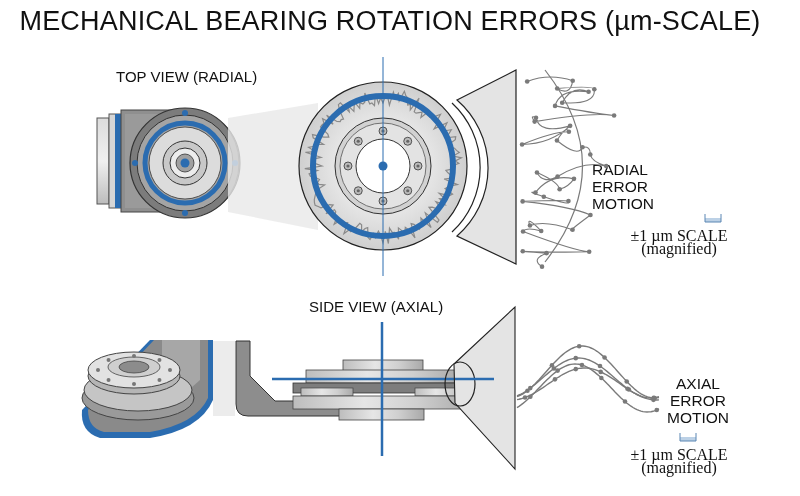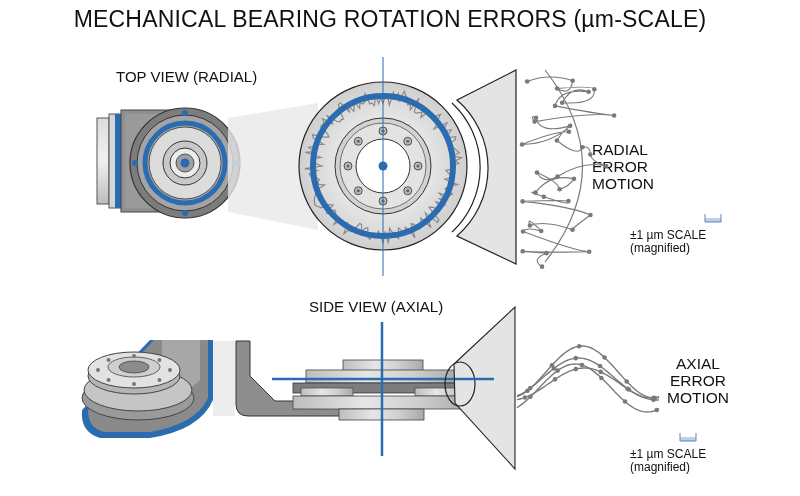--- a/index.html
+++ b/index.html
@@ -1,20 +1,20 @@
 <!DOCTYPE html>
 <html><head>
 <meta charset="utf-8">
 <style>
   html, body { margin:0; padding:0; background:#ffffff; }
   body { width:800px; height:496px; position:relative; overflow:hidden; font-family:"Liberation Sans", "DejaVu Sans", sans-serif; color:#111; }
-  .title { position:absolute; left:0; width:780px; top:6px; text-align:center; font-size:23px; font-weight:500; letter-spacing:0.2px; }
+  .title { position:absolute; left:0; width:780px; top:6px; text-align:center; font-size:27px; font-weight:500; letter-spacing:0.2px; }
   .sec { position:absolute; font-size:15px; font-weight:400; }
-  .lbl { position:absolute; font-size:15.5px; line-height:17px; font-weight:500; }
-  .scale-txt { position:absolute; font-size:12px; line-height:13px; text-align:left; }
+  .lbl { position:absolute; font-size:15.5px; line-height:17px; font-weight:500;margin-top:20px; }
+  .scale-txt { position:absolute; font-size:16px; line-height:13px; text-align:center;font-family:Liberation Serif, serif; }
   svg { position:absolute; left:0; top:0; }
 </style>
 </head>
 <body>
 
 <div class="title">MECHANICAL BEARING ROTATION ERRORS (µm-SCALE)</div>
 <div class="sec" style="left:116px; top:68px;">TOP VIEW (RADIAL)</div>
 <div class="sec" style="left:309px; top:298px;">SIDE VIEW (AXIAL)</div>
 
 <div class="lbl" style="left:592px; top:141px;">

